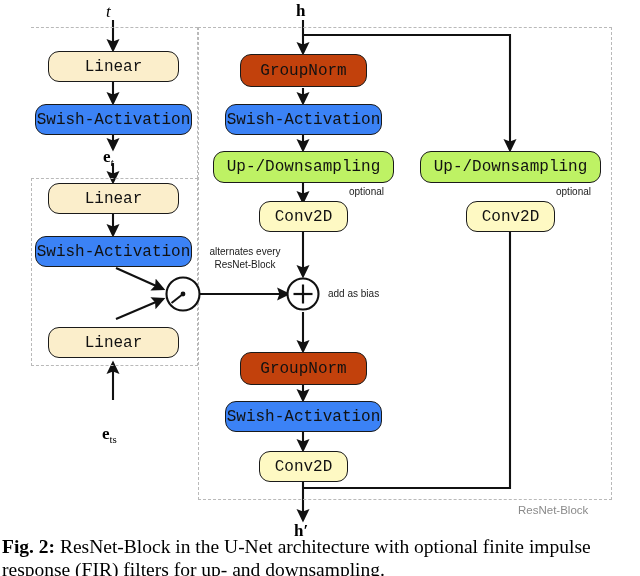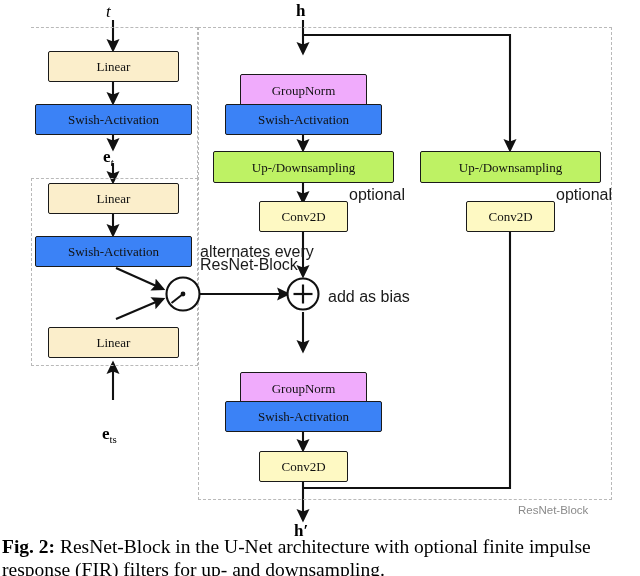--- a/index.html
+++ b/index.html
@@ -8,48 +8,48 @@
     font-family:"Liberation Serif", serif;
     color:#000;
   }
   #stage{position:absolute;left:0;top:0;width:640px;height:576px;}
   svg#wires{position:absolute;left:0;top:0;width:640px;height:576px;pointer-events:none;}
 
   .node{
     position:absolute;
     box-sizing:border-box;
     border:1.6px solid #1a1a1a;
-    border-radius:2px;
+    border-radius:11px;
     display:flex;align-items:center;justify-content:center;
-    font-family:Liberation Serif, serif;
-    font-size:13px;
+    font-family:Liberation Mono, monospace;
+    font-size:16px;
     line-height:1;
     color:#111;
     white-space:nowrap;
     z-index:3;
   }
   .c-linear{background:#fbeecb;}
   .c-swish{background:#3b82f6;}
-  .c-group{background:#f0abfc;margin-top:20px;}
+  .c-group{background:#c2410c;}
   .c-updown{background:#bef264;}
   .c-conv{background:#fef9c3;text-align:right;}
 
   .vlabel{
     position:absolute;z-index:4;
     font-family:"Liberation Serif", serif;
     font-weight:bold;font-size:17px;color:#000;
     white-space:nowrap;
   }
   .vlabel .sub{font-weight:normal;font-size:11px;vertical-align:-0.32em;font-style:normal;}
   .vlabel.ital{font-style:italic;font-weight:normal;}
 
   .annot{
     position:absolute;z-index:4;
     font-family:"Liberation Sans", sans-serif;
-    font-size:16px;color:#1a1a1a;white-space:nowrap;
+    font-size:10px;color:#1a1a1a;white-space:nowrap;
   }
   .annot.two{line-height:13px;text-align:center;}
   .blocklabel{
     position:absolute;z-index:4;
     font-family:"Liberation Sans", sans-serif;
     font-size:11.5px;color:#8a8a8a;white-space:nowrap;
   }
   .dashbox{
     position:absolute;box-sizing:border-box;
     border:1.3px dashed #b9b9b9;z-index:1;background:transparent;

